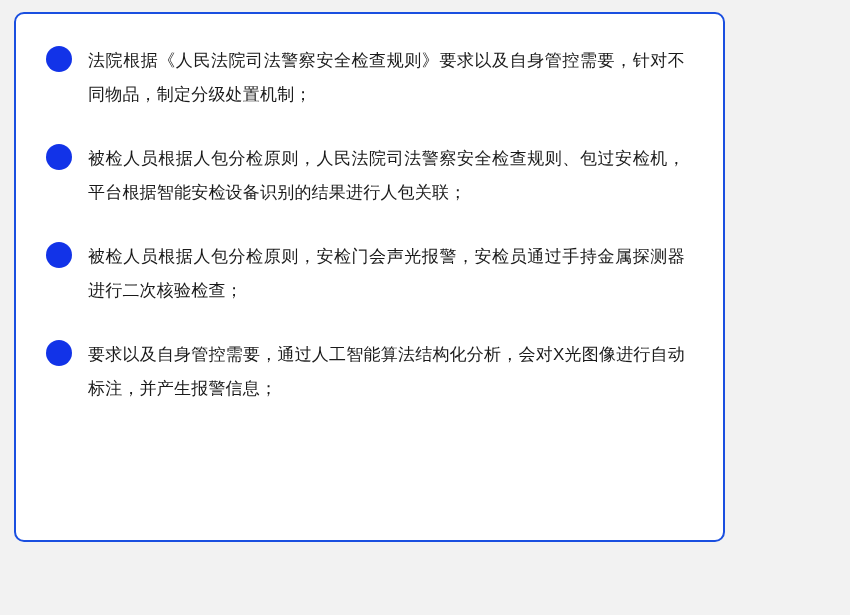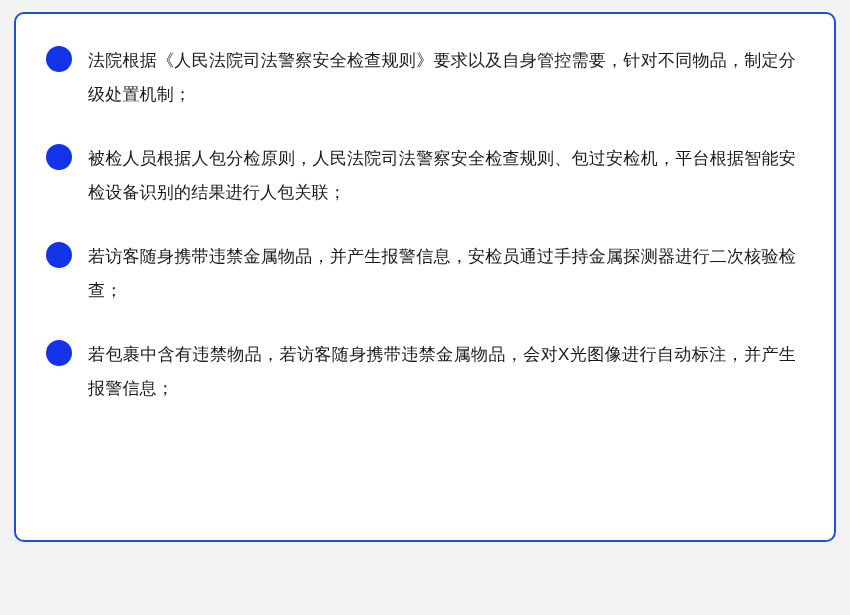--- a/index.html
+++ b/index.html
@@ -15,21 +15,21 @@
   }
   .page {
     position: relative;
     width: 850px;
     height: 615px;
     box-sizing: border-box;
     padding: 12px 14px;
   }
   .card {
     box-sizing: border-box;
-    width: 822px;
+    width: 711px;
     height: 530px;
     background: #ffffff;
     border: 2px solid #1a4fe0;
     border-radius: 10px;
     padding: 30px 38px 20px 30px;
   }
   .list {
     list-style: none;
     margin: 0;
     padding: 0;
@@ -70,21 +70,21 @@
       <li class="item">
         <span class="bullet"></span>
         <span class="text">法院根据《人民法院司法警察安全检查规则》要求以及自身管控需要，针对不同物品，制定分级处置机制；</span>
       </li>
       <li class="item">
         <span class="bullet"></span>
         <span class="text">被检人员根据人包分检原则，人民法院司法警察安全检查规则、包过安检机，平台根据智能安检设备识别的结果进行人包关联；</span>
       </li>
       <li class="item">
         <span class="bullet"></span>
-        <span class="text">若访客随身携带违禁金属物品，并产生报警信息，安检员通过手持金属探测器进行二次核验检查；</span>
+        <span class="text">被检人员根据人包分检原则，安检门会声光报警，安检员通过手持金属探测器进行二次核验检查；</span>
       </li>
       <li class="item">
         <span class="bullet"></span>
-        <span class="text">若包裹中含有违禁物品，若访客随身携带违禁金属物品，会对X光图像进行自动标注，并产生报警信息；</span>
+        <span class="text">要求以及自身管控需要，通过人工智能算法结构化分析，会对X光图像进行自动标注，并产生报警信息；</span>
       </li>
     </ul>
   </div>
 </div>
 
 </body></html>

